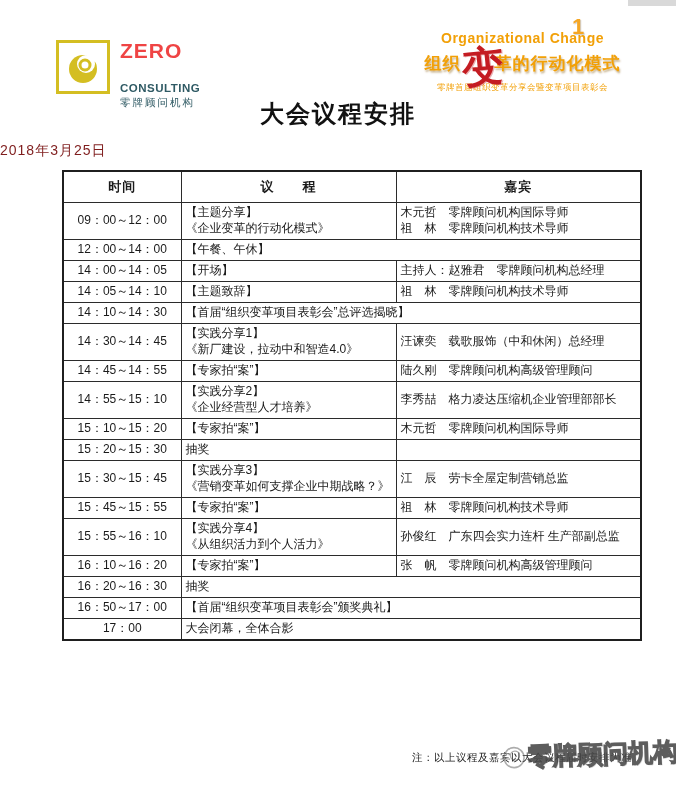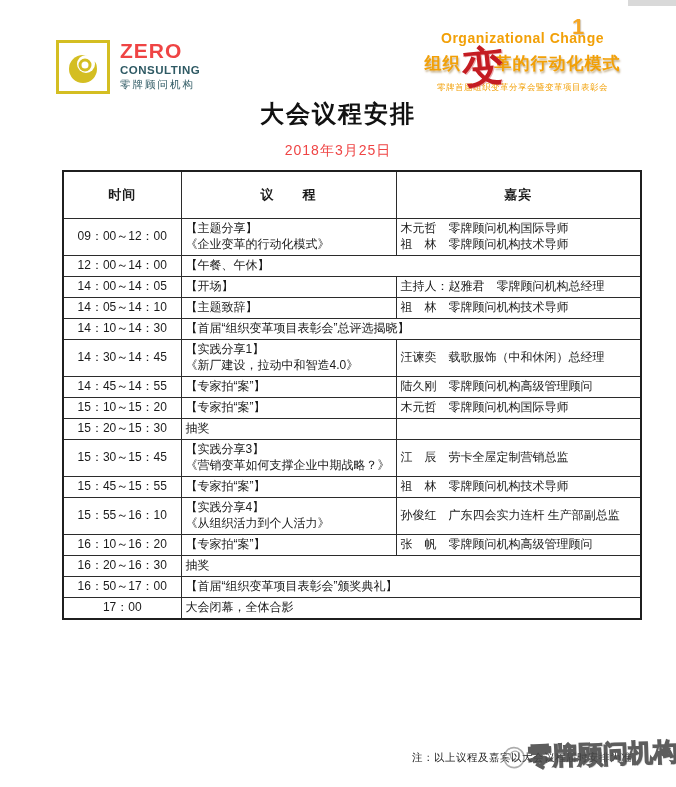--- a/index.html
+++ b/index.html
@@ -8,21 +8,21 @@
     font-family:"Liberation Sans","DejaVu Sans",sans-serif;color:#1a1a1a;
   }
   
   .logo{position:absolute;left:56px;top:40px;display:flex;align-items:flex-start;}
   .logo-square{
     width:48px;height:48px;border:3px solid #d4be22;background:#fff;
     display:flex;align-items:center;justify-content:center;
   }
   .logo-text{margin-left:10px;line-height:1.05;}
   .logo-zero{font-size:21px;font-weight:bold;color:#ef4444;letter-spacing:1px;}
-  .logo-consulting{font-size:11.5px;font-weight:bold;color:#2f5a64;letter-spacing:0.5px;margin-top:2px;}
+  .logo-consulting{font-size:11.5px;font-weight:bold;color:#2f5a64;letter-spacing:0.5px;margin-top:20px;}
   .logo-cn{font-size:10.5px;color:#2f5a64;letter-spacing:2px;margin-top:3px;}
   
   .banner{position:absolute;left:400px;top:30px;width:245px;text-align:center;}
   .banner-eyebrow{font-size:14px;font-weight:bold;color:#f2a007;letter-spacing:0.5px;}
   .banner-title{
     position:relative;margin-top:6px;font-size:17px;font-weight:bold;color:#f2a007;
     letter-spacing:1px;text-shadow:1px 2px 2px rgba(130,85,0,0.45);white-space:nowrap;
   }
   .banner-title .gap{display:inline-block;width:34px;}
   .seal-char{
@@ -30,31 +30,31 @@
     font-family:"Liberation Serif","DejaVu Serif",serif;
     transform:rotate(-6deg);text-shadow:1px 1px 0 rgba(196,28,34,0.35);z-index:2;
   }
   .banner-sub{font-size:8.5px;color:#f2a007;margin-top:7px;letter-spacing:0.5px;white-space:nowrap;}
   .page-num{position:absolute;left:572px;top:14px;font-size:22px;font-weight:bold;color:#f5a623;
     text-shadow:1px 1px 1px rgba(0,0,0,0.2);}
   .corner-strip{position:absolute;right:0;top:0;width:48px;height:6px;background:#d9d9d9;}
   
   .doc-title{position:absolute;left:0;top:98px;width:100%;text-align:center;
     font-size:24px;font-weight:bold;color:#111;letter-spacing:2px;}
-  .doc-date{position:absolute;left:0;top:142px;width:100%;text-align:center;
-    font-size:14px;color:#ef4444;letter-spacing:1px;}
+  .doc-date{position:absolute;left:0;top:142px;width:100%;text-align:left;
+    font-size:14px;color:#7f1d1d;letter-spacing:1px;}
   
   .agenda-wrap{position:absolute;left:62px;top:170px;}
   table.agenda{border-collapse:collapse;table-layout:fixed;width:578px;border:2px solid #1f1f1f;}
   table.agenda col.c1{width:118px;} table.agenda col.c2{width:215px;} table.agenda col.c3{width:245px;}
   table.agenda th,table.agenda td{
     border:1.5px solid #2b2b2b;font-size:12px;line-height:1.32;vertical-align:middle;
     padding:2px 4px;overflow:hidden;
   }
-  table.agenda th{height:22px;font-size:13px;font-weight:bold;letter-spacing:1px;text-align:center;padding:12px;}
+  table.agenda th{height:22px;font-size:13px;font-weight:bold;letter-spacing:1px;text-align:center;padding:4px;}
   tr.single{height:21px;} tr.tall{height:37px;}
   td.c-time{text-align:center;white-space:nowrap;padding:0;}
   td.c-agenda{text-align:left;padding-left:10px;}
   td.c-guest{text-align:left;padding-left:10px;}
   
   .note{position:absolute;right:44px;top:751px;font-size:10.5px;color:#222;letter-spacing:0.5px;}
   .watermark{
     position:absolute;left:502px;top:738px;display:flex;align-items:center;
     transform:rotate(-2deg);opacity:0.88;z-index:3;pointer-events:none;
   }
@@ -184,20 +184,32 @@
             <td class="c-time">
               <div>14：45～14：55</div>
             </td>
             <td class="c-agenda">
               <div>【专家拍“案”】</div>
             </td>
             <td class="c-guest">
               <div>陆久刚　零牌顾问机构高级管理顾问</div>
             </td>
           </tr>
+          <tr class="tall">
+            <td class="c-time">
+              <div>14：55～15：10</div>
+            </td>
+            <td class="c-agenda">
+              <div>【实践分享2】</div>
+              <div>《企业经营型人才培养》</div>
+            </td>
+            <td class="c-guest">
+              <div>李秀喆　格力凌达压缩机企业管理部部长</div>
+            </td>
+          </tr>
           <tr class="single">
             <td class="c-time">
               <div>15：10～15：20</div>
             </td>
             <td class="c-agenda">
               <div>【专家拍“案”】</div>
             </td>
             <td class="c-guest">
               <div>木元哲　零牌顾问机构国际导师</div>
             </td>

